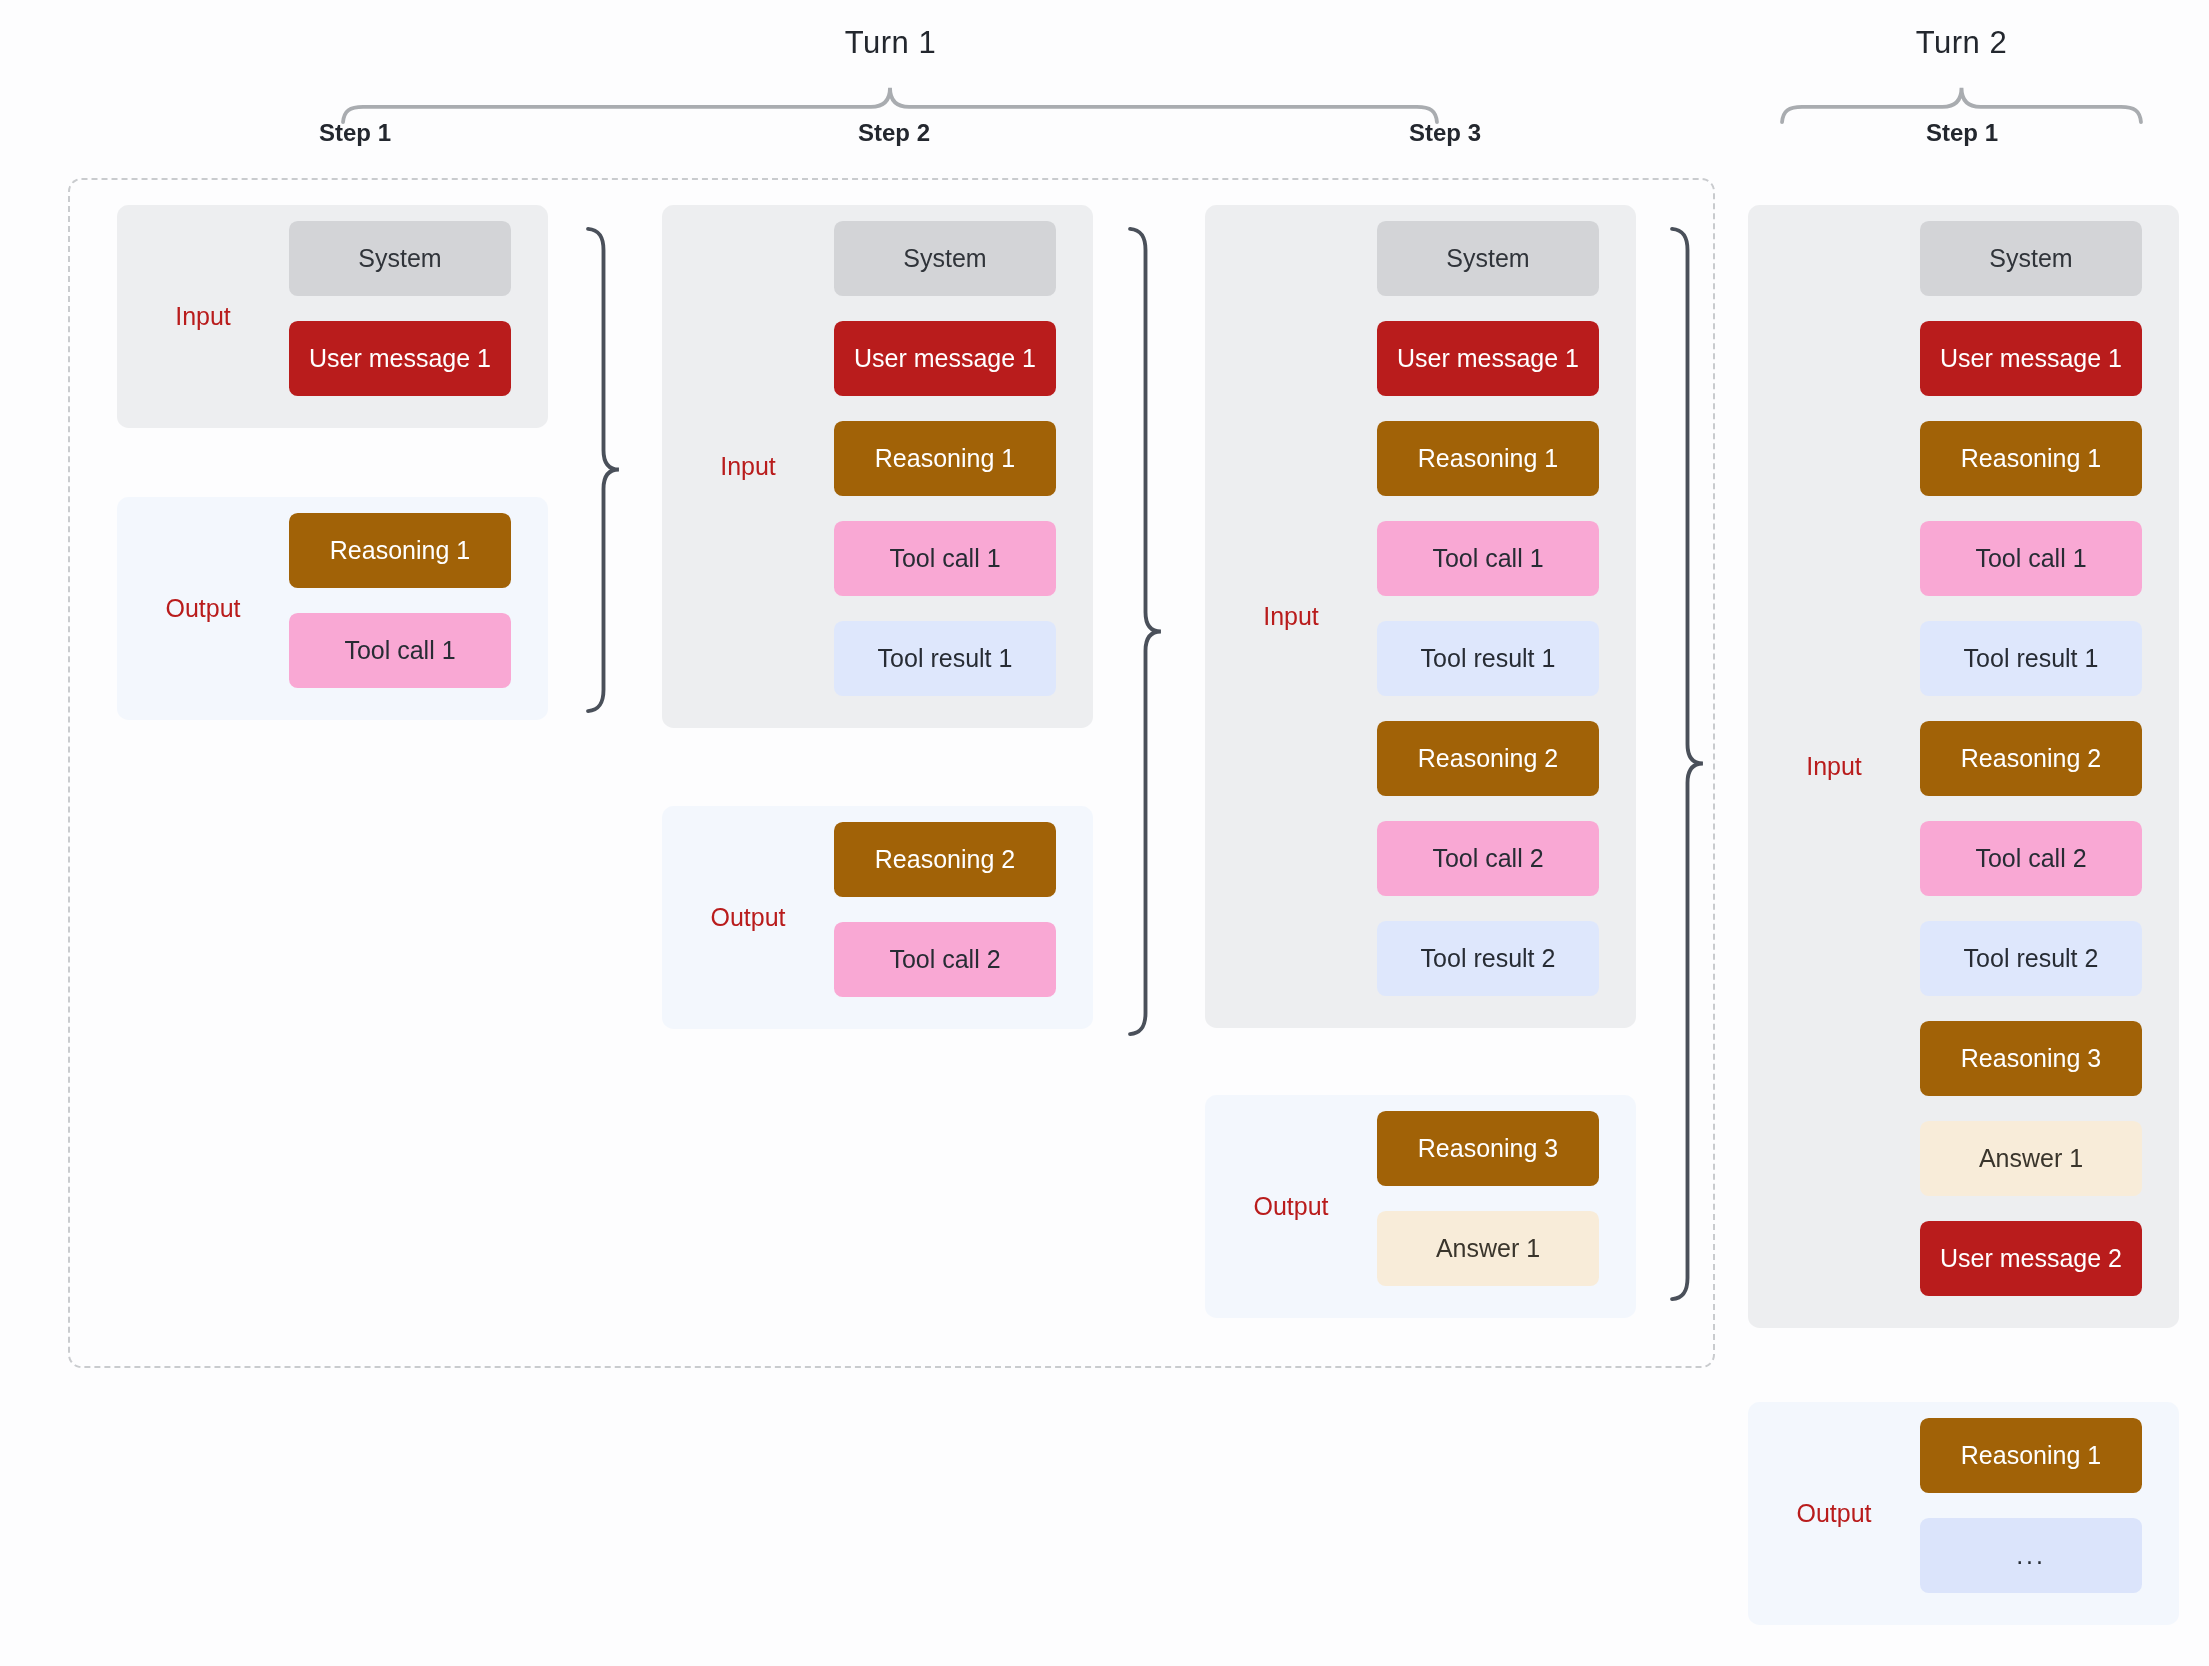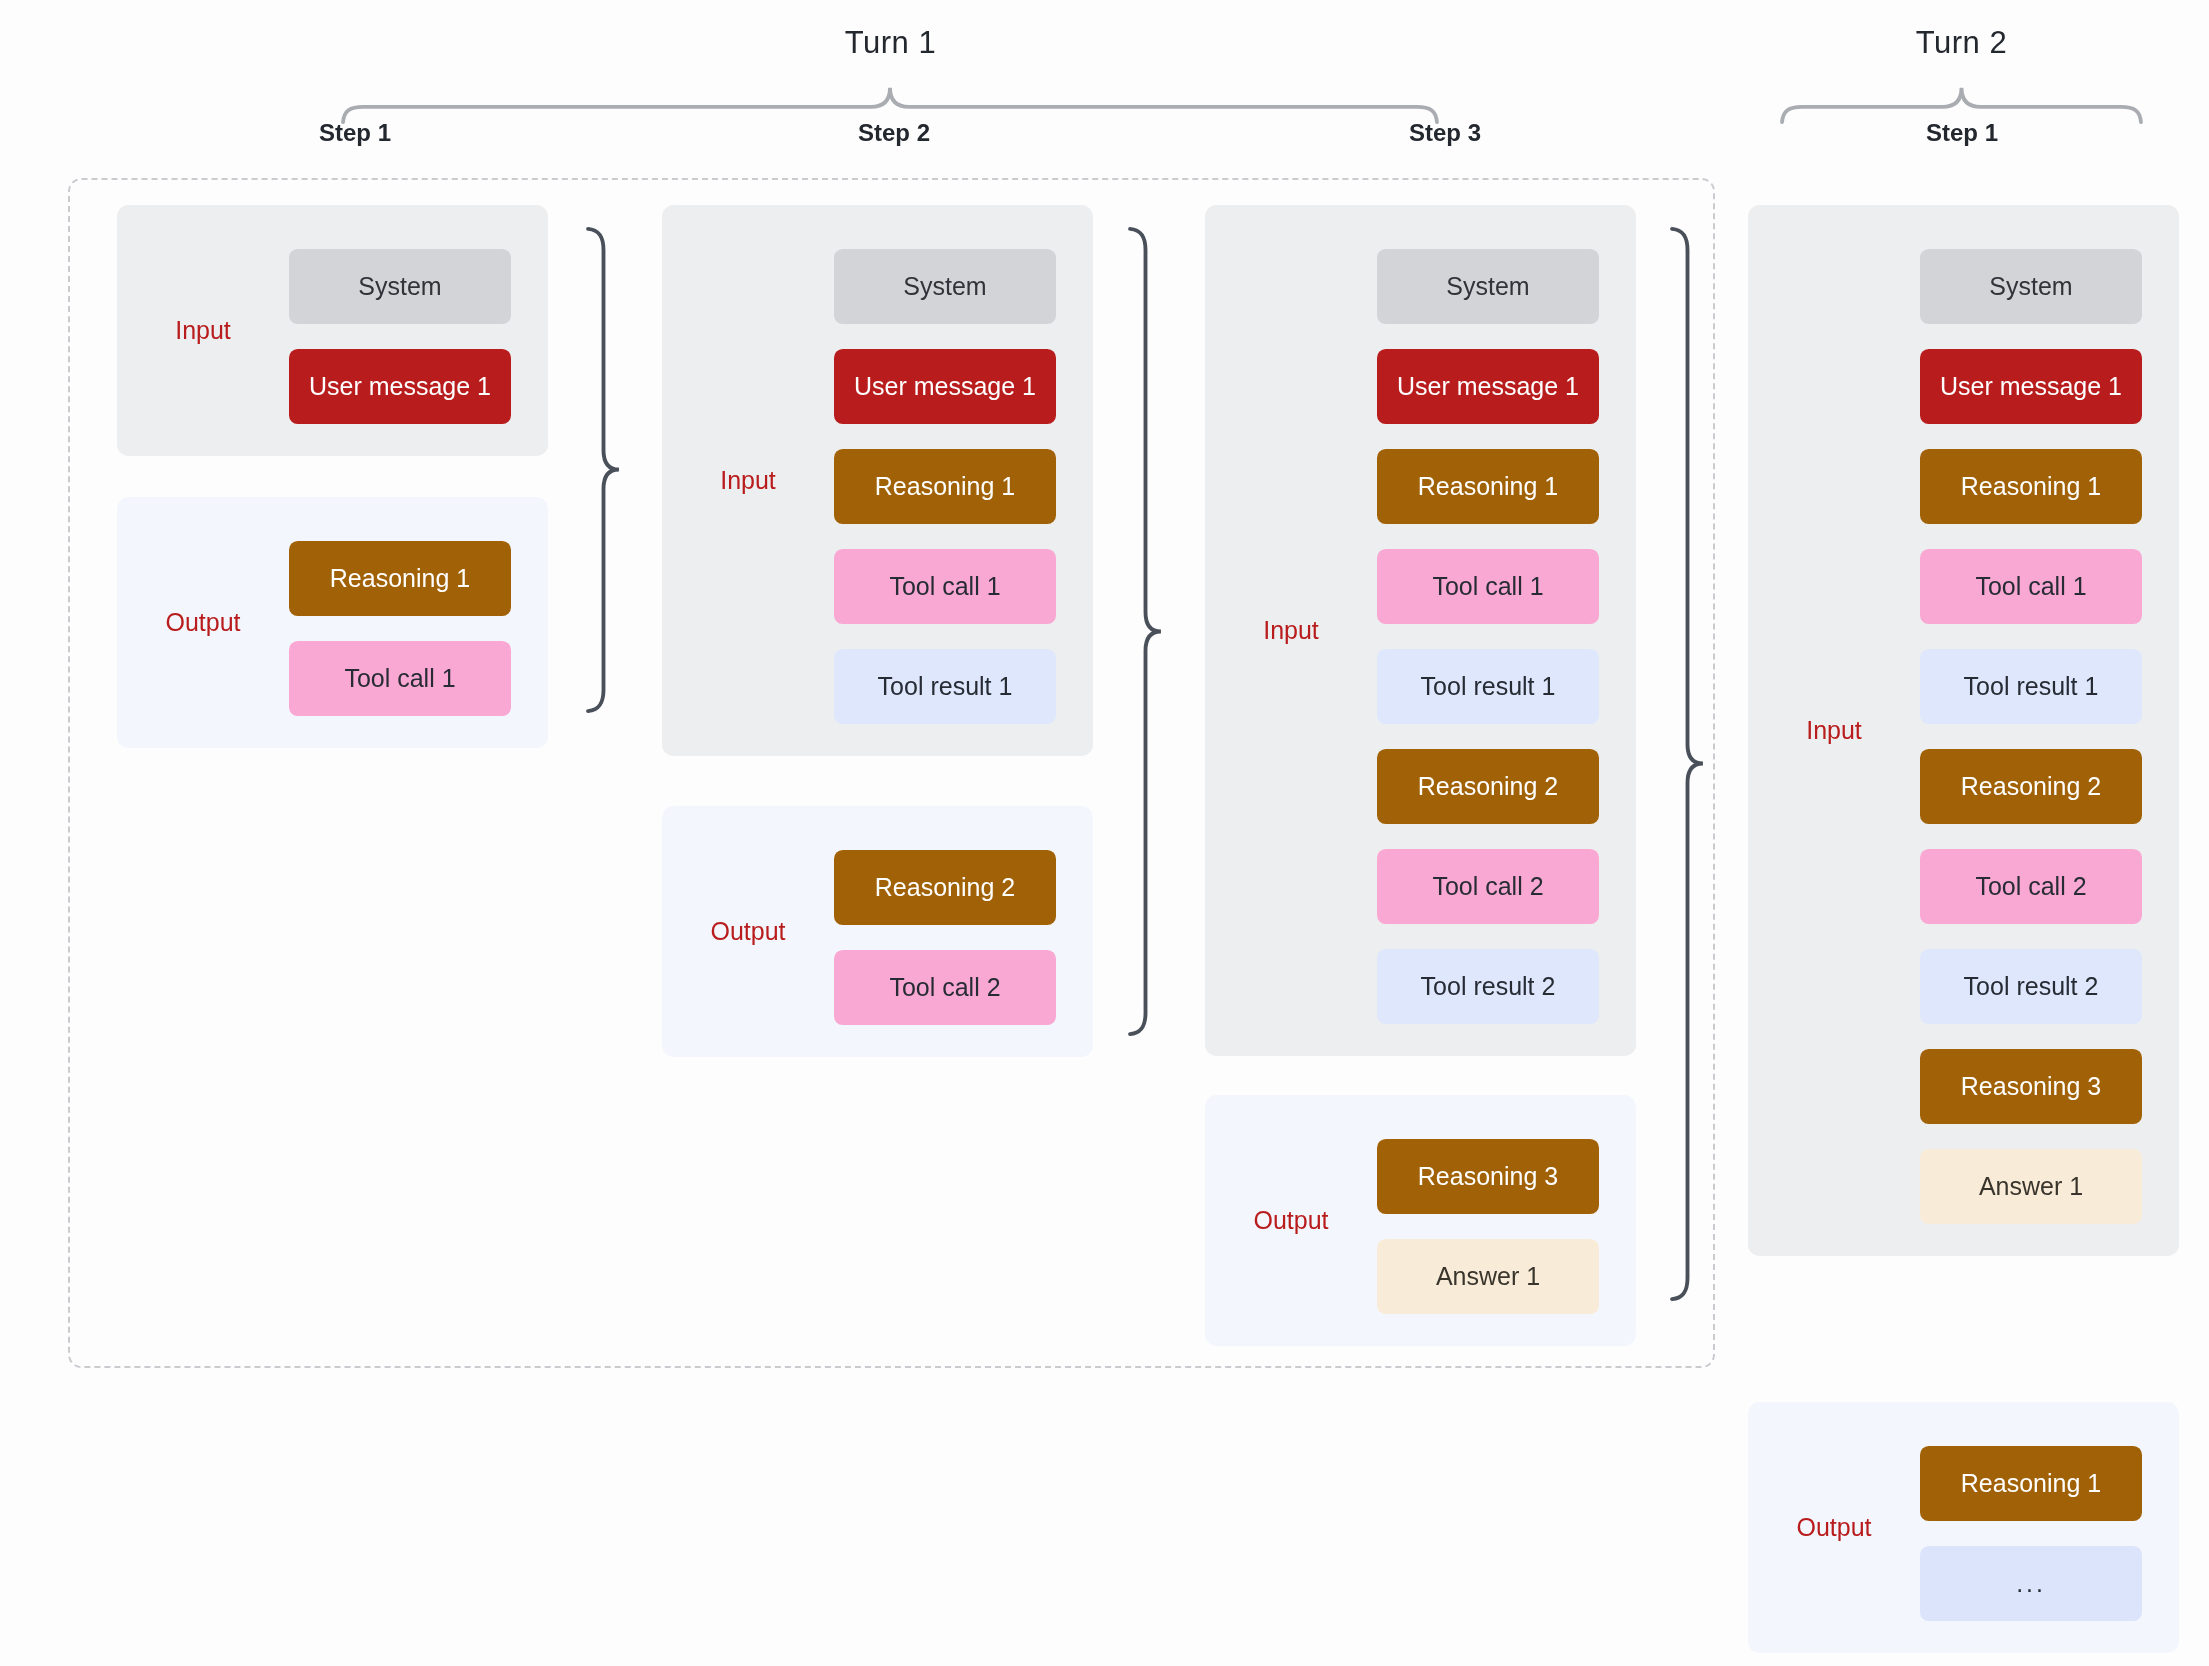--- a/index.html
+++ b/index.html
@@ -12,21 +12,21 @@
     font-size:24px;font-weight:700;color:#23272e;}
 
   .dashed-region{position:absolute;left:68px;top:178px;width:1643px;height:1186px;
     border:2.9px dashed #c9cbce;border-radius:13.5px;}
 
   .panel{position:absolute;width:431px;border-radius:11.6px;display:flex;}
   .panel.input{background:#edeef0;}
   .panel.output{background:#f3f7fd;}
   .panel-label{width:172px;display:flex;align-items:center;justify-content:center;
     font-size:25px;color:#b91c1c;}
-  .chips{display:flex;flex-direction:column;gap:25px;padding:44px 37px 32px 0;}
+  .chips{display:flex;flex-direction:column;gap:25px;padding:16px 37px 32px 0;}
 
   .chip{width:222px;height:75px;border-radius:8.7px;display:flex;align-items:center;
     justify-content:center;font-size:25px;color:#272c34;white-space:nowrap;}
   .c-system{background:#d3d4d7;color:#30343a;}
   .c-user{background:#b91c1c;color:#ffffff;}
   .c-reasoning{background:#a16207;color:#ffffff;}
   .c-toolcall{background:#f9a8d4;}
   .c-toolresult{background:#dee7fc;}
   .c-answer{background:#f8ecd9;color:#3a352c;}
   .c-ellipsis{background:#dbe4fb;letter-spacing:2.9px;}
@@ -138,20 +138,21 @@
       <div class="chip c-system">System</div>
       <div class="chip c-user">User message 1</div>
       <div class="chip c-reasoning">Reasoning 1</div>
       <div class="chip c-toolcall">Tool call 1</div>
       <div class="chip c-toolresult">Tool result 1</div>
       <div class="chip c-reasoning">Reasoning 2</div>
       <div class="chip c-toolcall">Tool call 2</div>
       <div class="chip c-toolresult">Tool result 2</div>
       <div class="chip c-reasoning">Reasoning 3</div>
       <div class="chip c-answer">Answer 1</div>
+      <div class="chip c-user">User message 2</div>
     </div>
   </div>
   <div class="panel output" style="left:1748px;top:1402px;">
     <div class="panel-label">Output</div>
     <div class="chips">
       <div class="chip c-reasoning">Reasoning 1</div>
       <div class="chip c-ellipsis">...</div>
     </div>
   </div>
 

